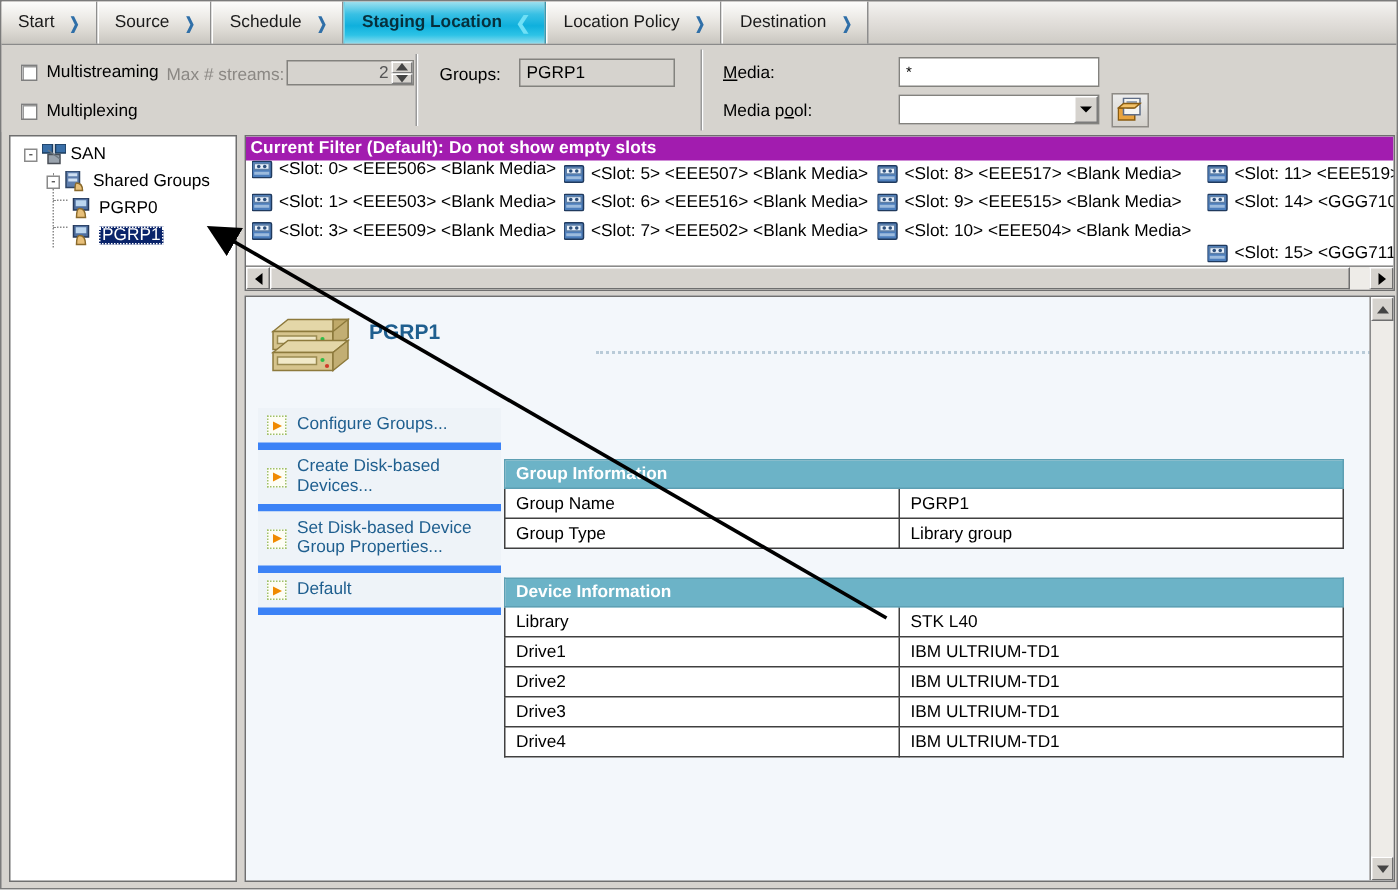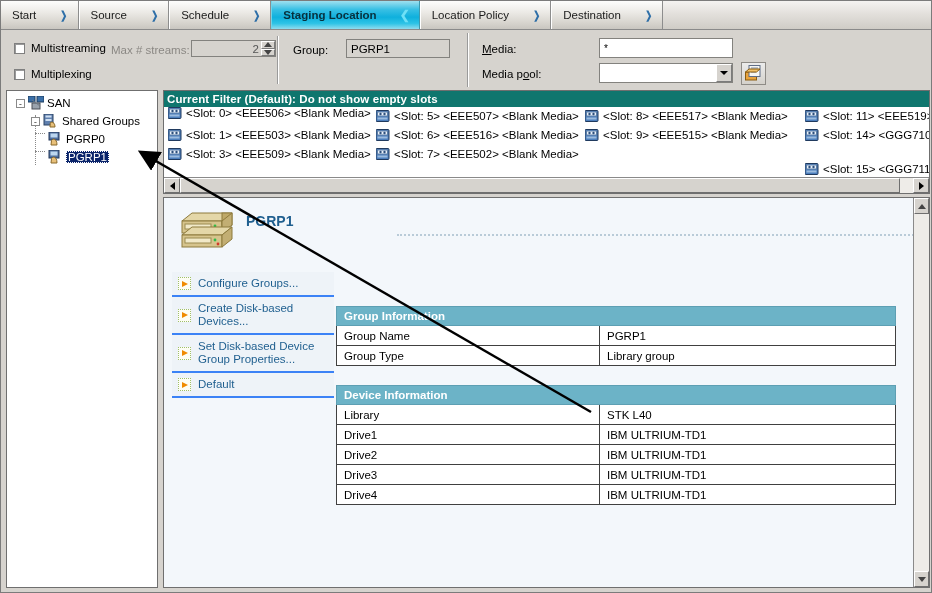--- a/index.html
+++ b/index.html
@@ -9,21 +9,21 @@
     font-family:"Liberation Sans", sans-serif;
     font-size:11px;color:#000;
     -webkit-font-smoothing:none;
   }
   .app{position:relative;width:932px;height:593px;box-sizing:border-box;border:1px solid #7b7b7b;background:#d6d3ce;overflow:hidden;}
 
   
   .tabbar{position:absolute;left:0;top:0;width:930px;height:29px;
     background:linear-gradient(to bottom,#f4f3f1 0%,#e3e0dc 45%,#cfccc6 100%);
     border-bottom:1px solid #8a8a8a;box-sizing:border-box;display:flex;align-items:stretch;}
-  .tab{position:relative;display:flex;align-items:center;gap:23px;padding:0 9px 0 11px;
+  .tab{position:relative;display:flex;align-items:center;gap:9px;padding:0 9px 0 11px;
     height:28px;box-sizing:border-box;
     background:linear-gradient(to bottom,#fdfdfc 0%,#eceae6 40%,#d9d6d0 75%,#c9c6c0 100%);
     border-right:1px solid #8d8d8d;border-left:1px solid #ffffff;
     color:#1a1a1a;font-size:11.5px;white-space:nowrap;}
   .tab:first-child{border-left:none;}
   .tab .chev{color:#2f6fa8;font-size:11px;font-weight:bold;transform:scaleX(0.75);}
   .tab.active{
     background:linear-gradient(to bottom,#9fe0ef 0%,#39c0e4 30%,#0fb0dd 58%,#2dc3e6 80%,#8fdcee 100%);
     color:#07303c;font-weight:bold;border-left:1px solid #6fd4ea;border-right:1px solid #3e98ad;}
   .tab.active .chev{color:#6fe0f6;font-size:12px;transform:none;}
@@ -62,21 +62,21 @@
   .tnode{position:absolute;display:flex;align-items:center;gap:3px;white-space:nowrap;font-size:11.5px;}
   .exp{width:9px;height:9px;border:1px solid #8a8a8a;background:#fff;box-sizing:border-box;
     display:flex;align-items:center;justify-content:center;font-size:8px;line-height:7px;color:#000;font-family:"Liberation Mono",monospace;}
   .tlabel.sel{background:#0a246a;color:#fff;padding:0 2px;outline:1px dotted #fff;outline-offset:-1px;}
   .tdot{position:absolute;border-left:1px dotted #8a8a8a;}
   .tdoth{position:absolute;border-top:1px dotted #8a8a8a;}
 
   
   .slots{position:absolute;left:162px;top:89px;width:767px;height:104px;
     background:#fff;border:1px solid #6f6f6f;box-sizing:border-box;overflow:hidden;}
-  .filterbar{height:16px;background:#0f766e;color:#fff;font-weight:bold;font-size:11.5px;
+  .filterbar{height:16px;background:#a21caf;color:#fff;font-weight:bold;font-size:11.5px;
     display:flex;align-items:center;padding-left:3px;white-space:nowrap;letter-spacing:.1px;}
   .slotgrid{position:relative;height:70px;}
   .slotitem{position:absolute;display:flex;align-items:center;gap:4px;white-space:nowrap;font-size:11.5px;}
   .hscroll{position:absolute;left:0;bottom:0;width:765px;height:16px;background:#d6d3ce;
     border-top:1px solid #8a8a8a;box-sizing:border-box;display:flex;align-items:stretch;}
   .sbtn{width:16px;background:#d6d3ce;border:1px solid #fff;border-right-color:#6f6f6f;
     border-bottom-color:#6f6f6f;box-sizing:border-box;display:flex;align-items:center;justify-content:center;}
   .thumb{background:#d6d3ce;border:1px solid #fff;border-right-color:#6f6f6f;border-bottom-color:#6f6f6f;box-sizing:border-box;}
   .track{background:#eeece8;}
   .ar-l{width:0;height:0;border-top:4px solid transparent;border-bottom:4px solid transparent;border-right:5px solid #000;}
@@ -86,21 +86,21 @@
 
   
   .detail{position:absolute;left:162px;top:196px;width:767px;height:391px;
     background:#f3f7fb;border:1px solid #6f6f6f;box-sizing:border-box;overflow:hidden;}
   .dtitlewrap{position:absolute;left:14px;top:7px;display:flex;align-items:flex-start;gap:10px;}
   .dtitle{color:#1f5f8f;font-size:14px;font-weight:bold;padding-top:8px;}
   .dotline{position:absolute;left:233px;top:36px;width:520px;
     border-top:2px dotted #b9cbd8;}
   .tasks{position:absolute;left:170px;top:270px;width:162px;}
   .task{display:flex;align-items:center;gap:7px;padding:5px 4px 5px 6px;background:#eef3f8;
-    border-bottom:2px solid #3b82f6;min-height:18px;box-sizing:border-box;}
+    border-bottom:5px solid #3b82f6;min-height:18px;box-sizing:border-box;}
   .task .txt{color:#1f5f8f;font-size:11.5px;line-height:13px;}
   .arrowicon{width:13px;height:13px;flex:none;border:1px dotted #9fbf6a;box-sizing:border-box;
     background:#fdfdf4;display:flex;align-items:center;justify-content:center;}
   .arrowicon i{display:block;width:0;height:0;border-top:3.5px solid transparent;border-bottom:3.5px solid transparent;border-left:6px solid #f08a00;}
 
   table.info{position:absolute;border-collapse:collapse;width:560px;background:#fff;}
   table.info th{background:#6cb3c7;color:#fff;font-size:11.5px;font-weight:bold;text-align:left;
     padding:3px 0 3px 7px;border:1px solid #5d9fb3;}
   table.info td{font-size:11.5px;padding:2px 0 2px 7px;border:1px solid #404040;background:#fff;height:15px;}
   table.info td.k{width:255px;}
@@ -161,21 +161,21 @@
             <span class="ar-u"></span>
           </div>
         <div>
             <span class="ar-d"></span>
           </div>
       </span>
     </div>
 
     <div class="vsep" style="left:276px;top:6px;height:48px;"></div>
 
-    <div class="lbl" style="position:absolute;left:292px;top:14px;">Group:</div>
+    <div class="lbl" style="position:absolute;left:292px;top:14px;">Groups:</div>
     <div class="tbox" style="left:345px;top:9px;width:104px;height:19px;">
       <span>PGRP1</span>
     </div>
 
     <div class="vsep" style="left:466px;top:3px;height:54px;"></div>
 
     <div class="lbl" style="position:absolute;left:481px;top:13px;"><span class="u">M</span>edia:</div>
     <div class="tbox white" style="left:598px;top:8px;width:134px;height:20px;">
       <span style="font-size:10px;">*</span>
     </div>
@@ -325,20 +325,30 @@
       </div>
       <div class="slotitem" style="left:421px;top:22px;">
         <svg width="14" height="12" viewBox="0 0 14 12">
             <rect x="0" y="0.5" width="13" height="11" rx="1" fill="#4c7ebc" stroke="#203a5e"></rect>
             <rect x="1.5" y="2" width="10" height="4" fill="#e9f1fa" stroke="#5e7fa6"></rect>
             <circle cx="4.5" cy="4" r="1.2" fill="#2c4f7c"></circle>
             <circle cx="8.5" cy="4" r="1.2" fill="#2c4f7c"></circle>
             <rect x="1.5" y="7.5" width="10" height="2" fill="#9cbbdd"></rect>
           </svg>
         <span>&lt;Slot:  9&gt; &lt;EEE515&gt; &lt;Blank Media&gt;</span>
+      </div>
+      <div class="slotitem" style="left:421px;top:41px;">
+        <svg width="14" height="12" viewBox="0 0 14 12">
+            <rect x="0" y="0.5" width="13" height="11" rx="1" fill="#4c7ebc" stroke="#203a5e"></rect>
+            <rect x="1.5" y="2" width="10" height="4" fill="#e9f1fa" stroke="#5e7fa6"></rect>
+            <circle cx="4.5" cy="4" r="1.2" fill="#2c4f7c"></circle>
+            <circle cx="8.5" cy="4" r="1.2" fill="#2c4f7c"></circle>
+            <rect x="1.5" y="7.5" width="10" height="2" fill="#9cbbdd"></rect>
+          </svg>
+        <span>&lt;Slot: 10&gt; &lt;EEE504&gt; &lt;Blank Media&gt;</span>
       </div>
 
       <div class="slotitem" style="left:641px;top:3px;">
         <svg width="14" height="12" viewBox="0 0 14 12">
             <rect x="0" y="0.5" width="13" height="11" rx="1" fill="#4c7ebc" stroke="#203a5e"></rect>
             <rect x="1.5" y="2" width="10" height="4" fill="#e9f1fa" stroke="#5e7fa6"></rect>
             <circle cx="4.5" cy="4" r="1.2" fill="#2c4f7c"></circle>
             <circle cx="8.5" cy="4" r="1.2" fill="#2c4f7c"></circle>
             <rect x="1.5" y="7.5" width="10" height="2" fill="#9cbbdd"></rect>
           </svg>

